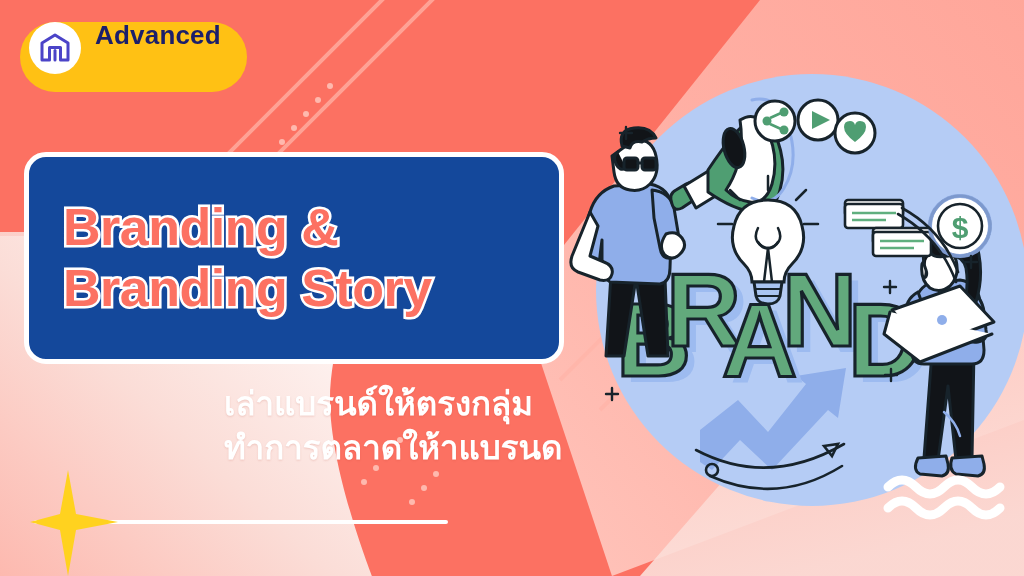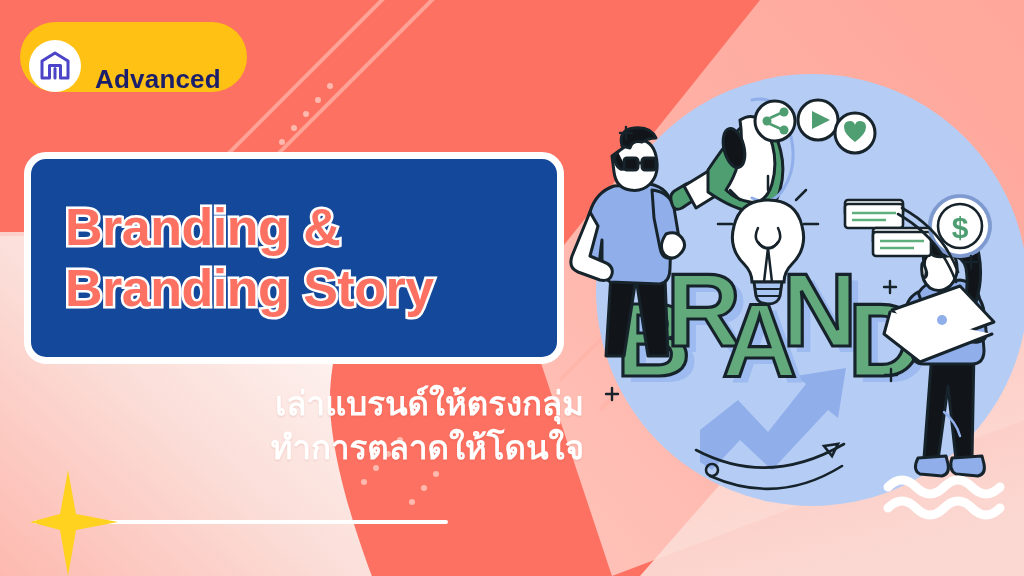--- a/index.html
+++ b/index.html
@@ -13,56 +13,56 @@
     background:#FC7162;
   }
 
   
   .bg-layer{position:absolute;inset:0;overflow:hidden;}
   .bg-svg{position:absolute;top:0;left:0;width:1024px;height:576px;}
 
   
   #badge{
     position:absolute;left:20px;top:22px;
-    height:70px;display:flex;align-items:flex-end;
+    height:70px;display:flex;align-items:flex-start;
     background:#FFC114;border-radius:35px;
     padding:0 26px 0 9px;gap:14px;
     z-index:40;
   }
   #badge .logo-circle{
     width:52px;height:52px;border-radius:50%;
     background:#ffffff;display:flex;align-items:center;justify-content:center;
     flex:0 0 auto;
   }
   #badge .badge-label{
     font-size:26px;font-weight:bold;color:#1B1F6B;letter-spacing:.2px;
     white-space:nowrap;line-height:1;
   }
 
   
   #title-box{
     position:absolute;left:24px;top:152px;width:540px;height:212px;
-    background:#14489B;border:7px solid #ffffff;border-radius:22px;
+    background:#14489B;border:5px solid #ffffff;border-radius:22px;
     box-sizing:border-box;
     display:flex;flex-direction:column;justify-content:center;
     padding:0 0 0 34px;
     z-index:35;
   }
   .title-line{
     font-size:52px;font-weight:bold;line-height:1.18;
     color:#FC7162;
     -webkit-text-stroke:5px #FFFFFF;
     paint-order:stroke fill;
     letter-spacing:-.5px;white-space:nowrap;
   }
 
   
   #subtitle{
     position:absolute;right:440px;top:382px;width:360px;
-    text-align:right;z-index:35;
+    text-align:left;z-index:35;
     color:#FFFFFF;font-size:33px;font-weight:bold;line-height:1.32;
     text-shadow:0 1px 2px rgba(180,60,45,.18);
   }
   #subtitle .sub-line{white-space:nowrap;}
 
   
   #bottom-deco{position:absolute;left:0;bottom:0;width:470px;height:140px;z-index:30;}
 </style>
 </head>
 <body>
@@ -327,21 +327,21 @@
     <span class="badge-label">Advanced</span>
   </div>
 
   <div id="title-box">
     <div class="title-line">Branding &amp;</div>
     <div class="title-line">Branding Story</div>
   </div>
 
   <div id="subtitle">
     <div class="sub-line">เล่าแบรนด์ให้ตรงกลุ่ม</div>
-    <div class="sub-line">ทำการตลาดให้โดนใจ</div>
+    <div class="sub-line">ทำการตลาดให้าแบรนด</div>
   </div>
 
   <svg id="bottom-deco" viewBox="0 0 470 140" xmlns="http://www.w3.org/2000/svg">
     <line x1="36" y1="86" x2="446" y2="86" stroke="#FFFFFF" stroke-width="4" stroke-linecap="round"></line>
     <path d="M68,34 L76,78 L118,86 L76,94 L68,140 L60,94 L30,86 L60,78 Z" fill="#FFD21F"></path>
   </svg>
 
 </div>
 
 </body></html>

